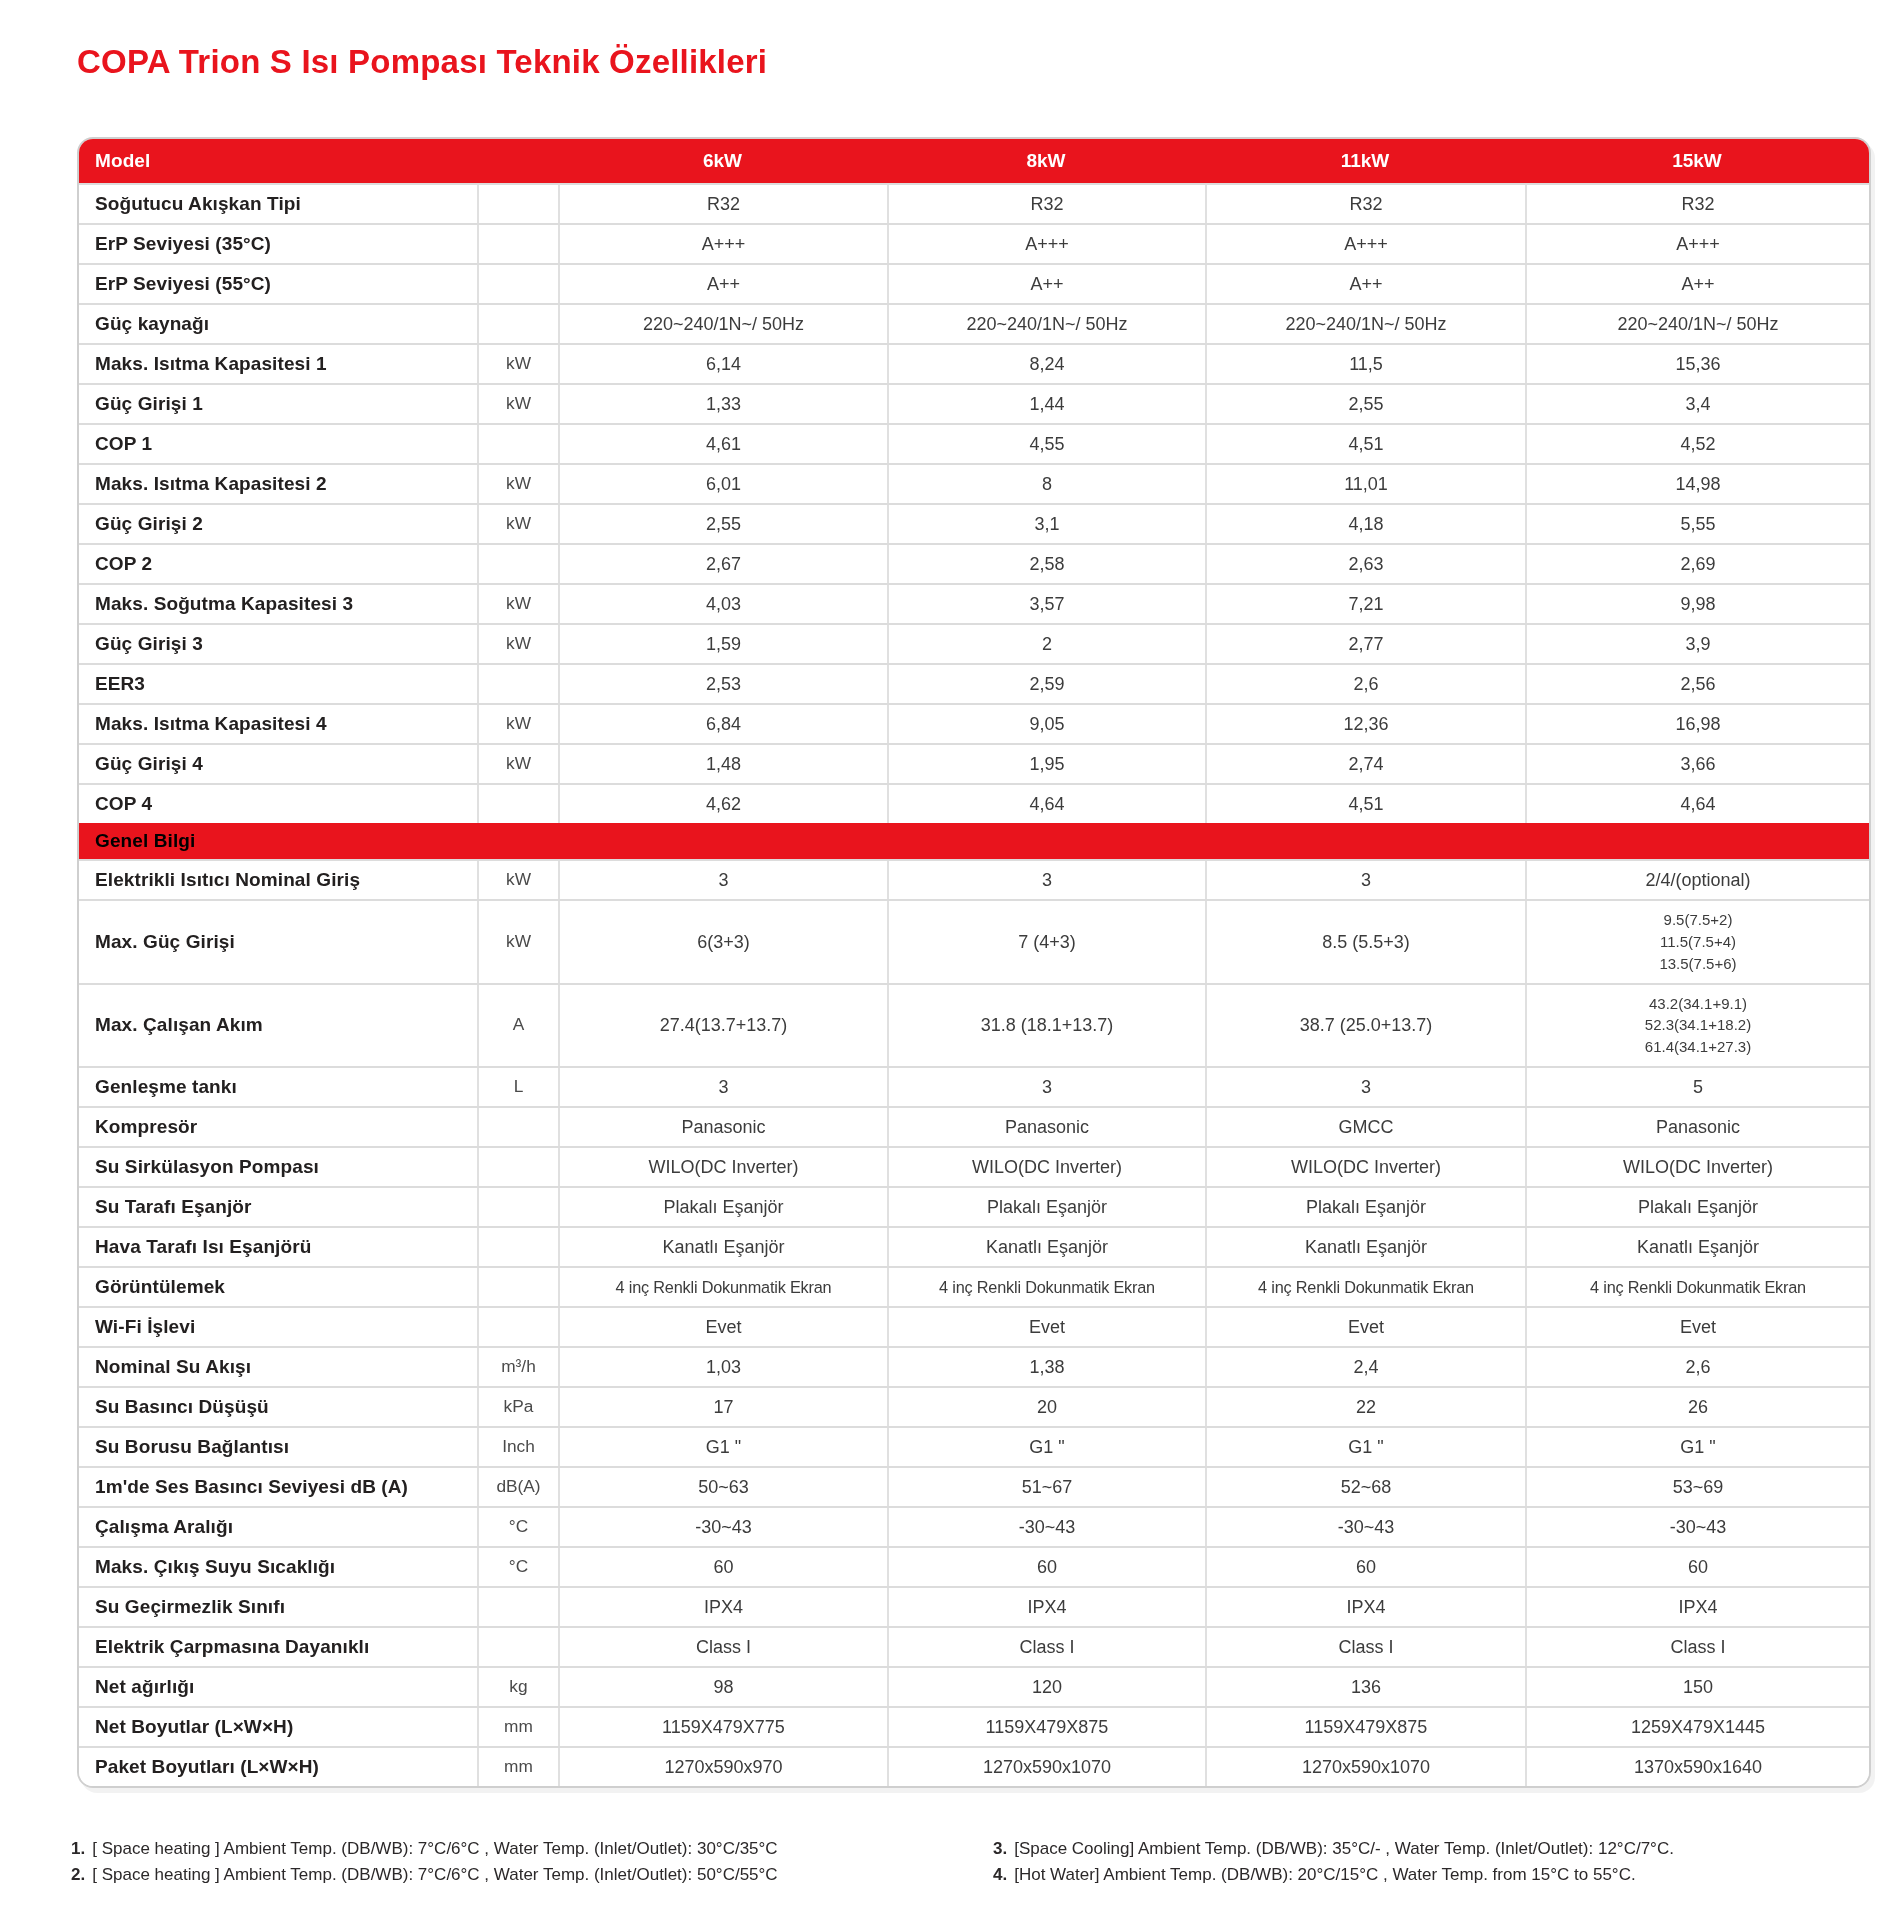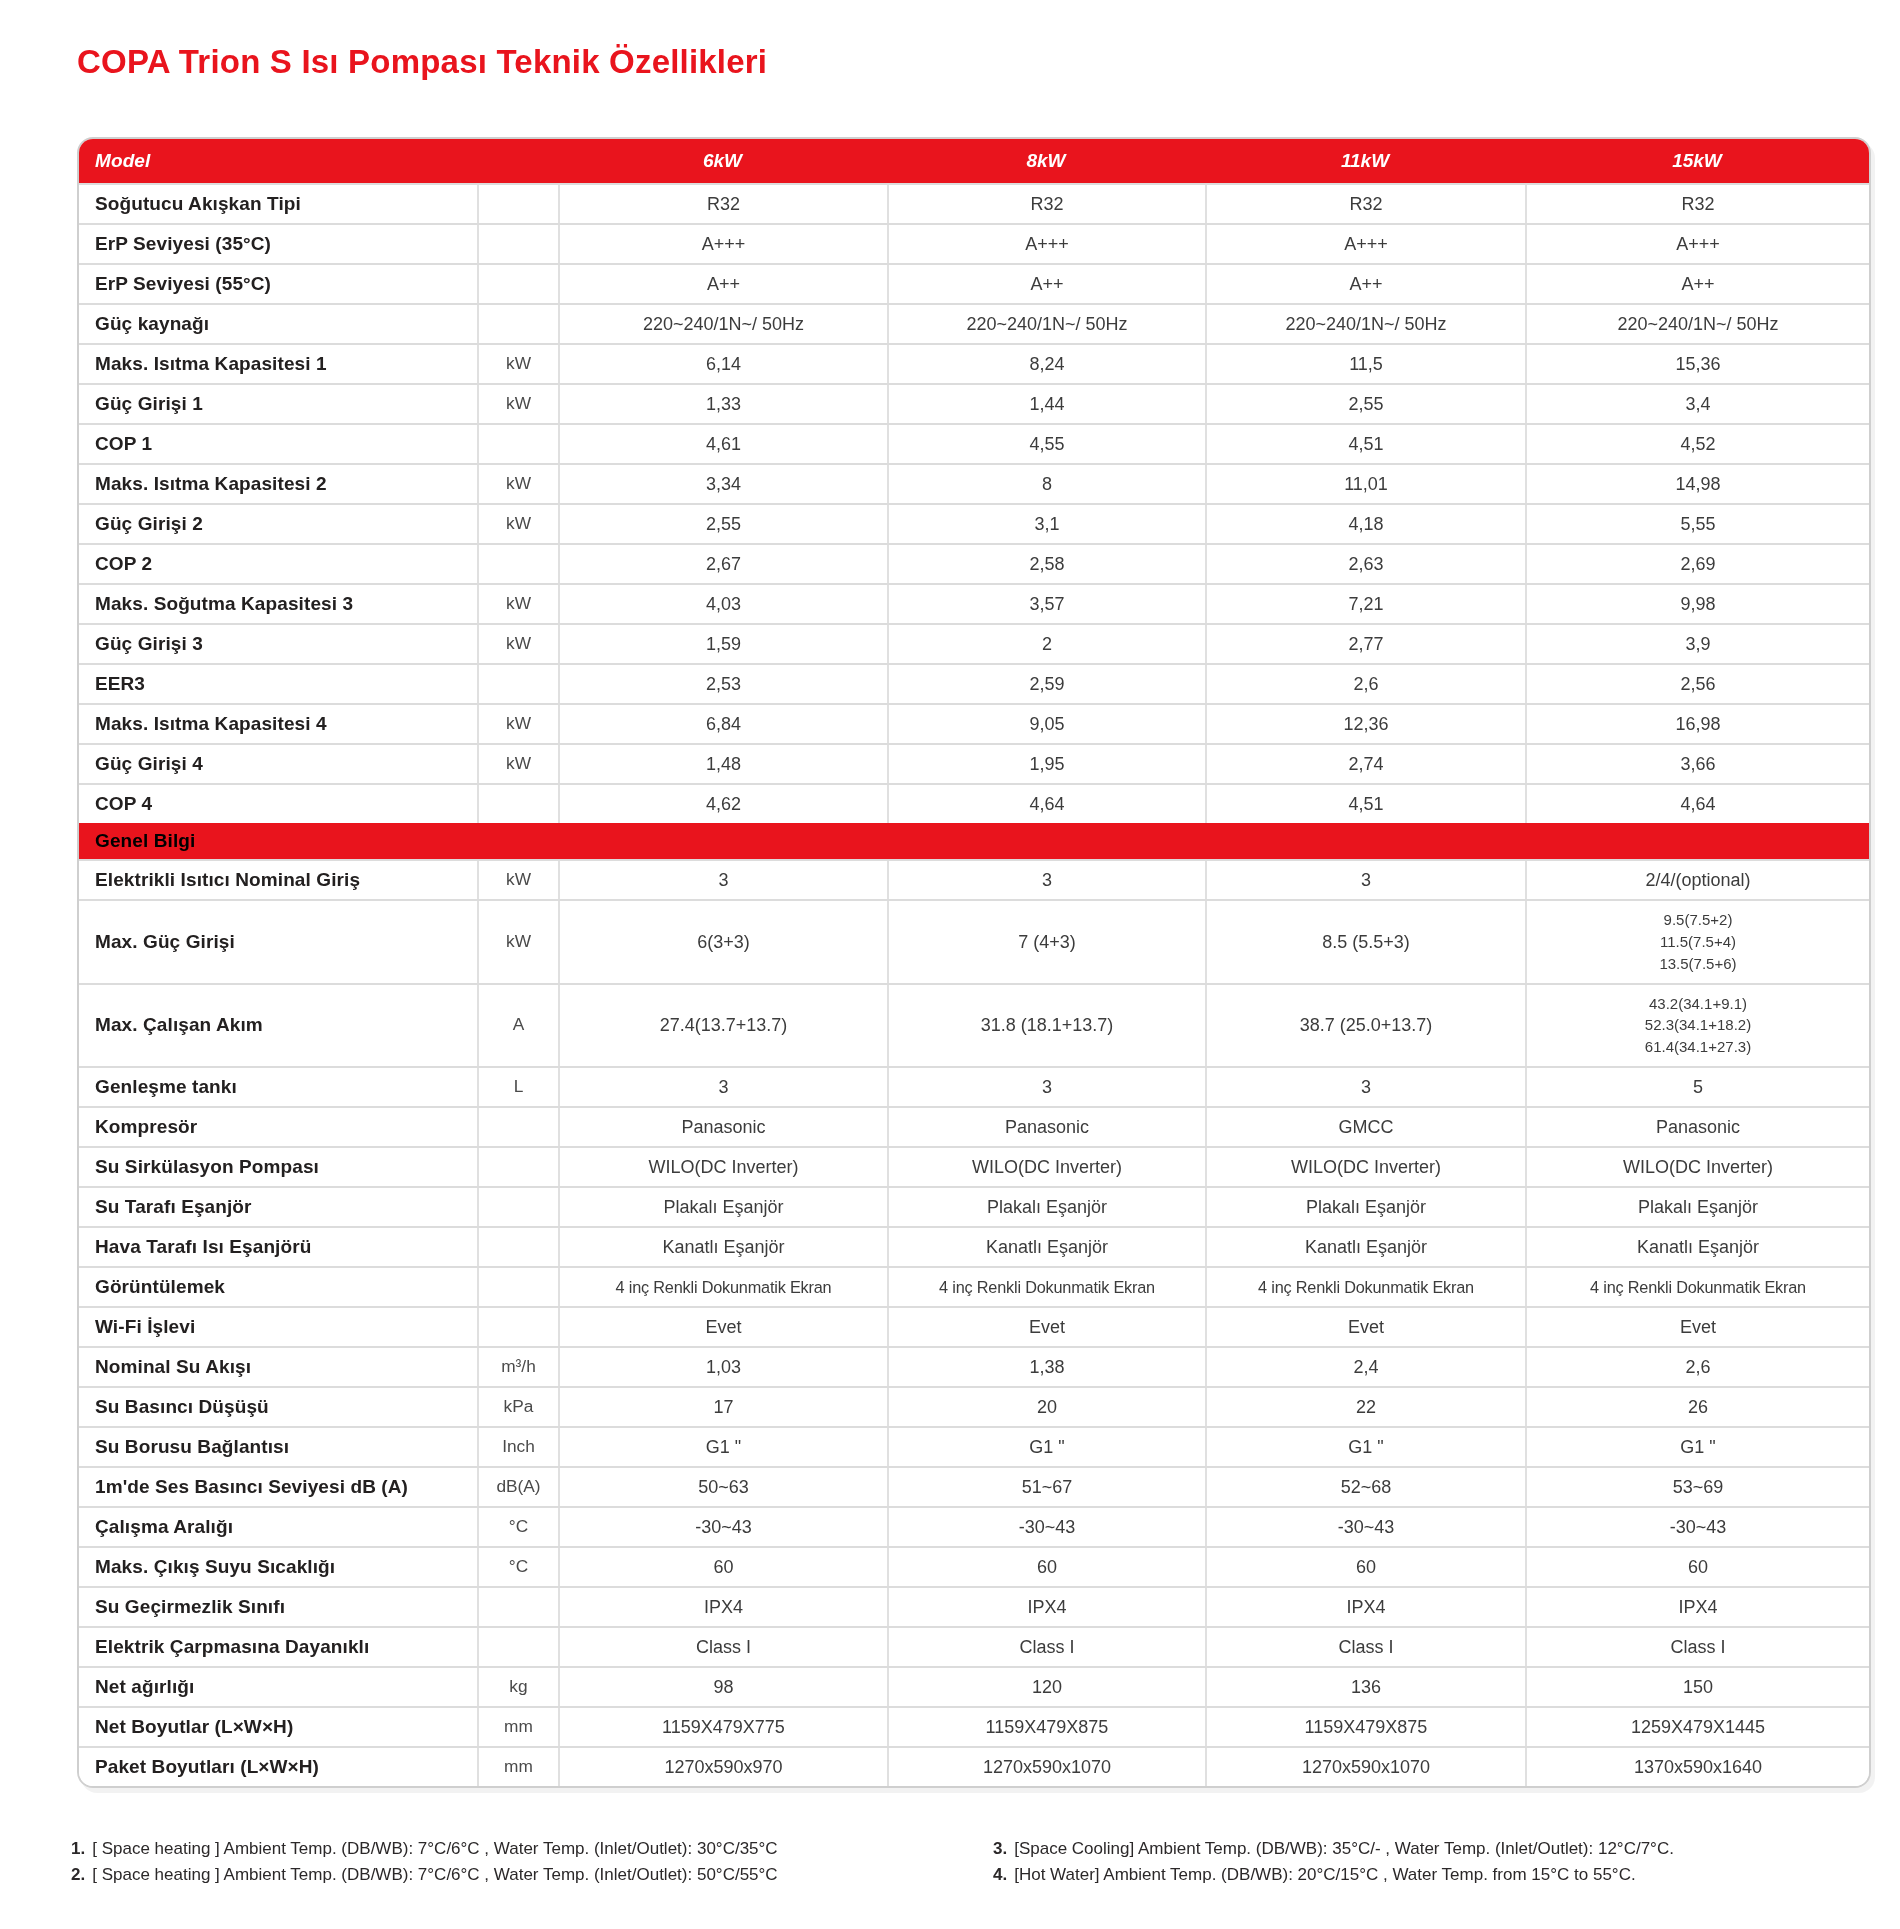--- a/index.html
+++ b/index.html
@@ -75,21 +75,20 @@
   .cell.unit {
     color: #4a4a4a;
     font-size: 17.3px;
     padding: 6px 4px;
   }
   .row.header .cell {
     color: #ffffff;
     font-weight: 700;
     font-size: 19px;
     border: none;
-    font-style: italic;
   }
   .row.header .cell.label { font-size: 19px; color: #ffffff; }
   .section-bar {
     display: flex;
     align-items: center;
     min-height: 36px;
     background: #e9141d;
     color: #000000;
     font-size: 19px;
     font-weight: 700;
@@ -194,21 +193,21 @@
         <div class="cell label">COP 1</div>
         <div class="cell unit"></div>
         <div class="cell val">4,61</div>
         <div class="cell val">4,55</div>
         <div class="cell val">4,51</div>
         <div class="cell val">4,52</div>
       </div>
       <div class="row">
         <div class="cell label">Maks. Isıtma Kapasitesi 2</div>
         <div class="cell unit">kW</div>
-        <div class="cell val">3,34</div>
+        <div class="cell val">6,01</div>
         <div class="cell val">8</div>
         <div class="cell val">11,01</div>
         <div class="cell val">14,98</div>
       </div>
       <div class="row">
         <div class="cell label">Güç Girişi 2</div>
         <div class="cell unit">kW</div>
         <div class="cell val">2,55</div>
         <div class="cell val">3,1</div>
         <div class="cell val">4,18</div>

